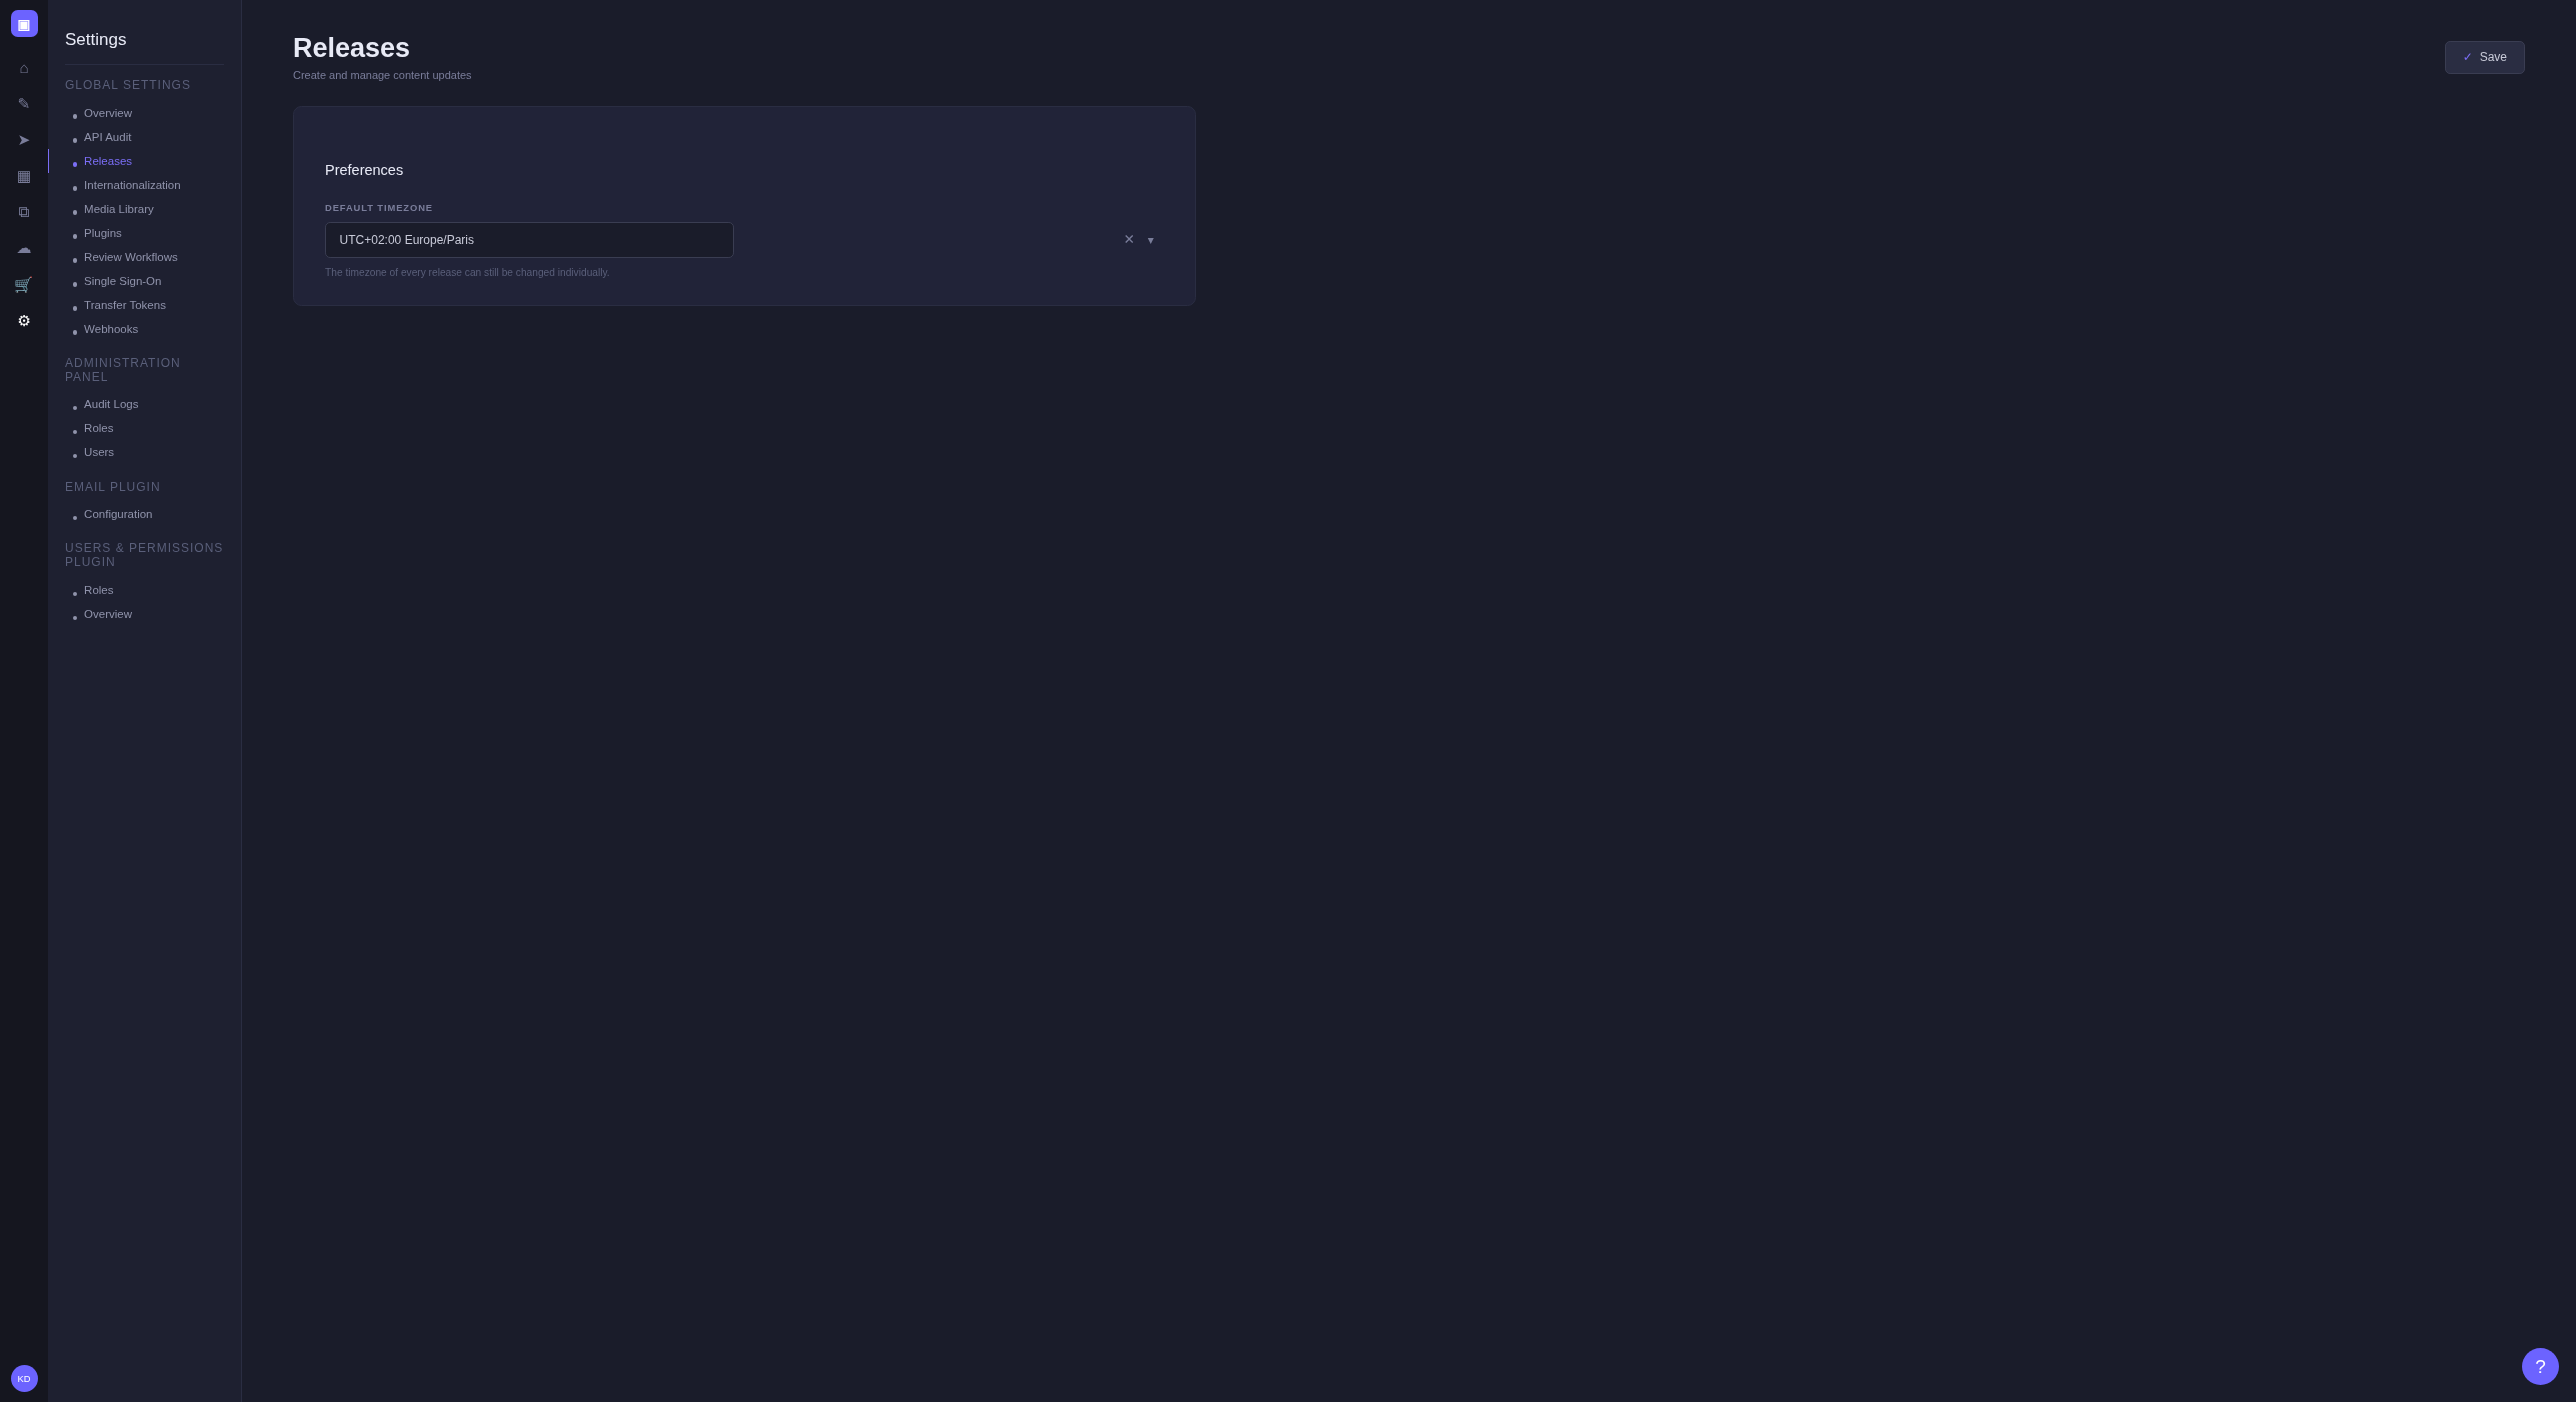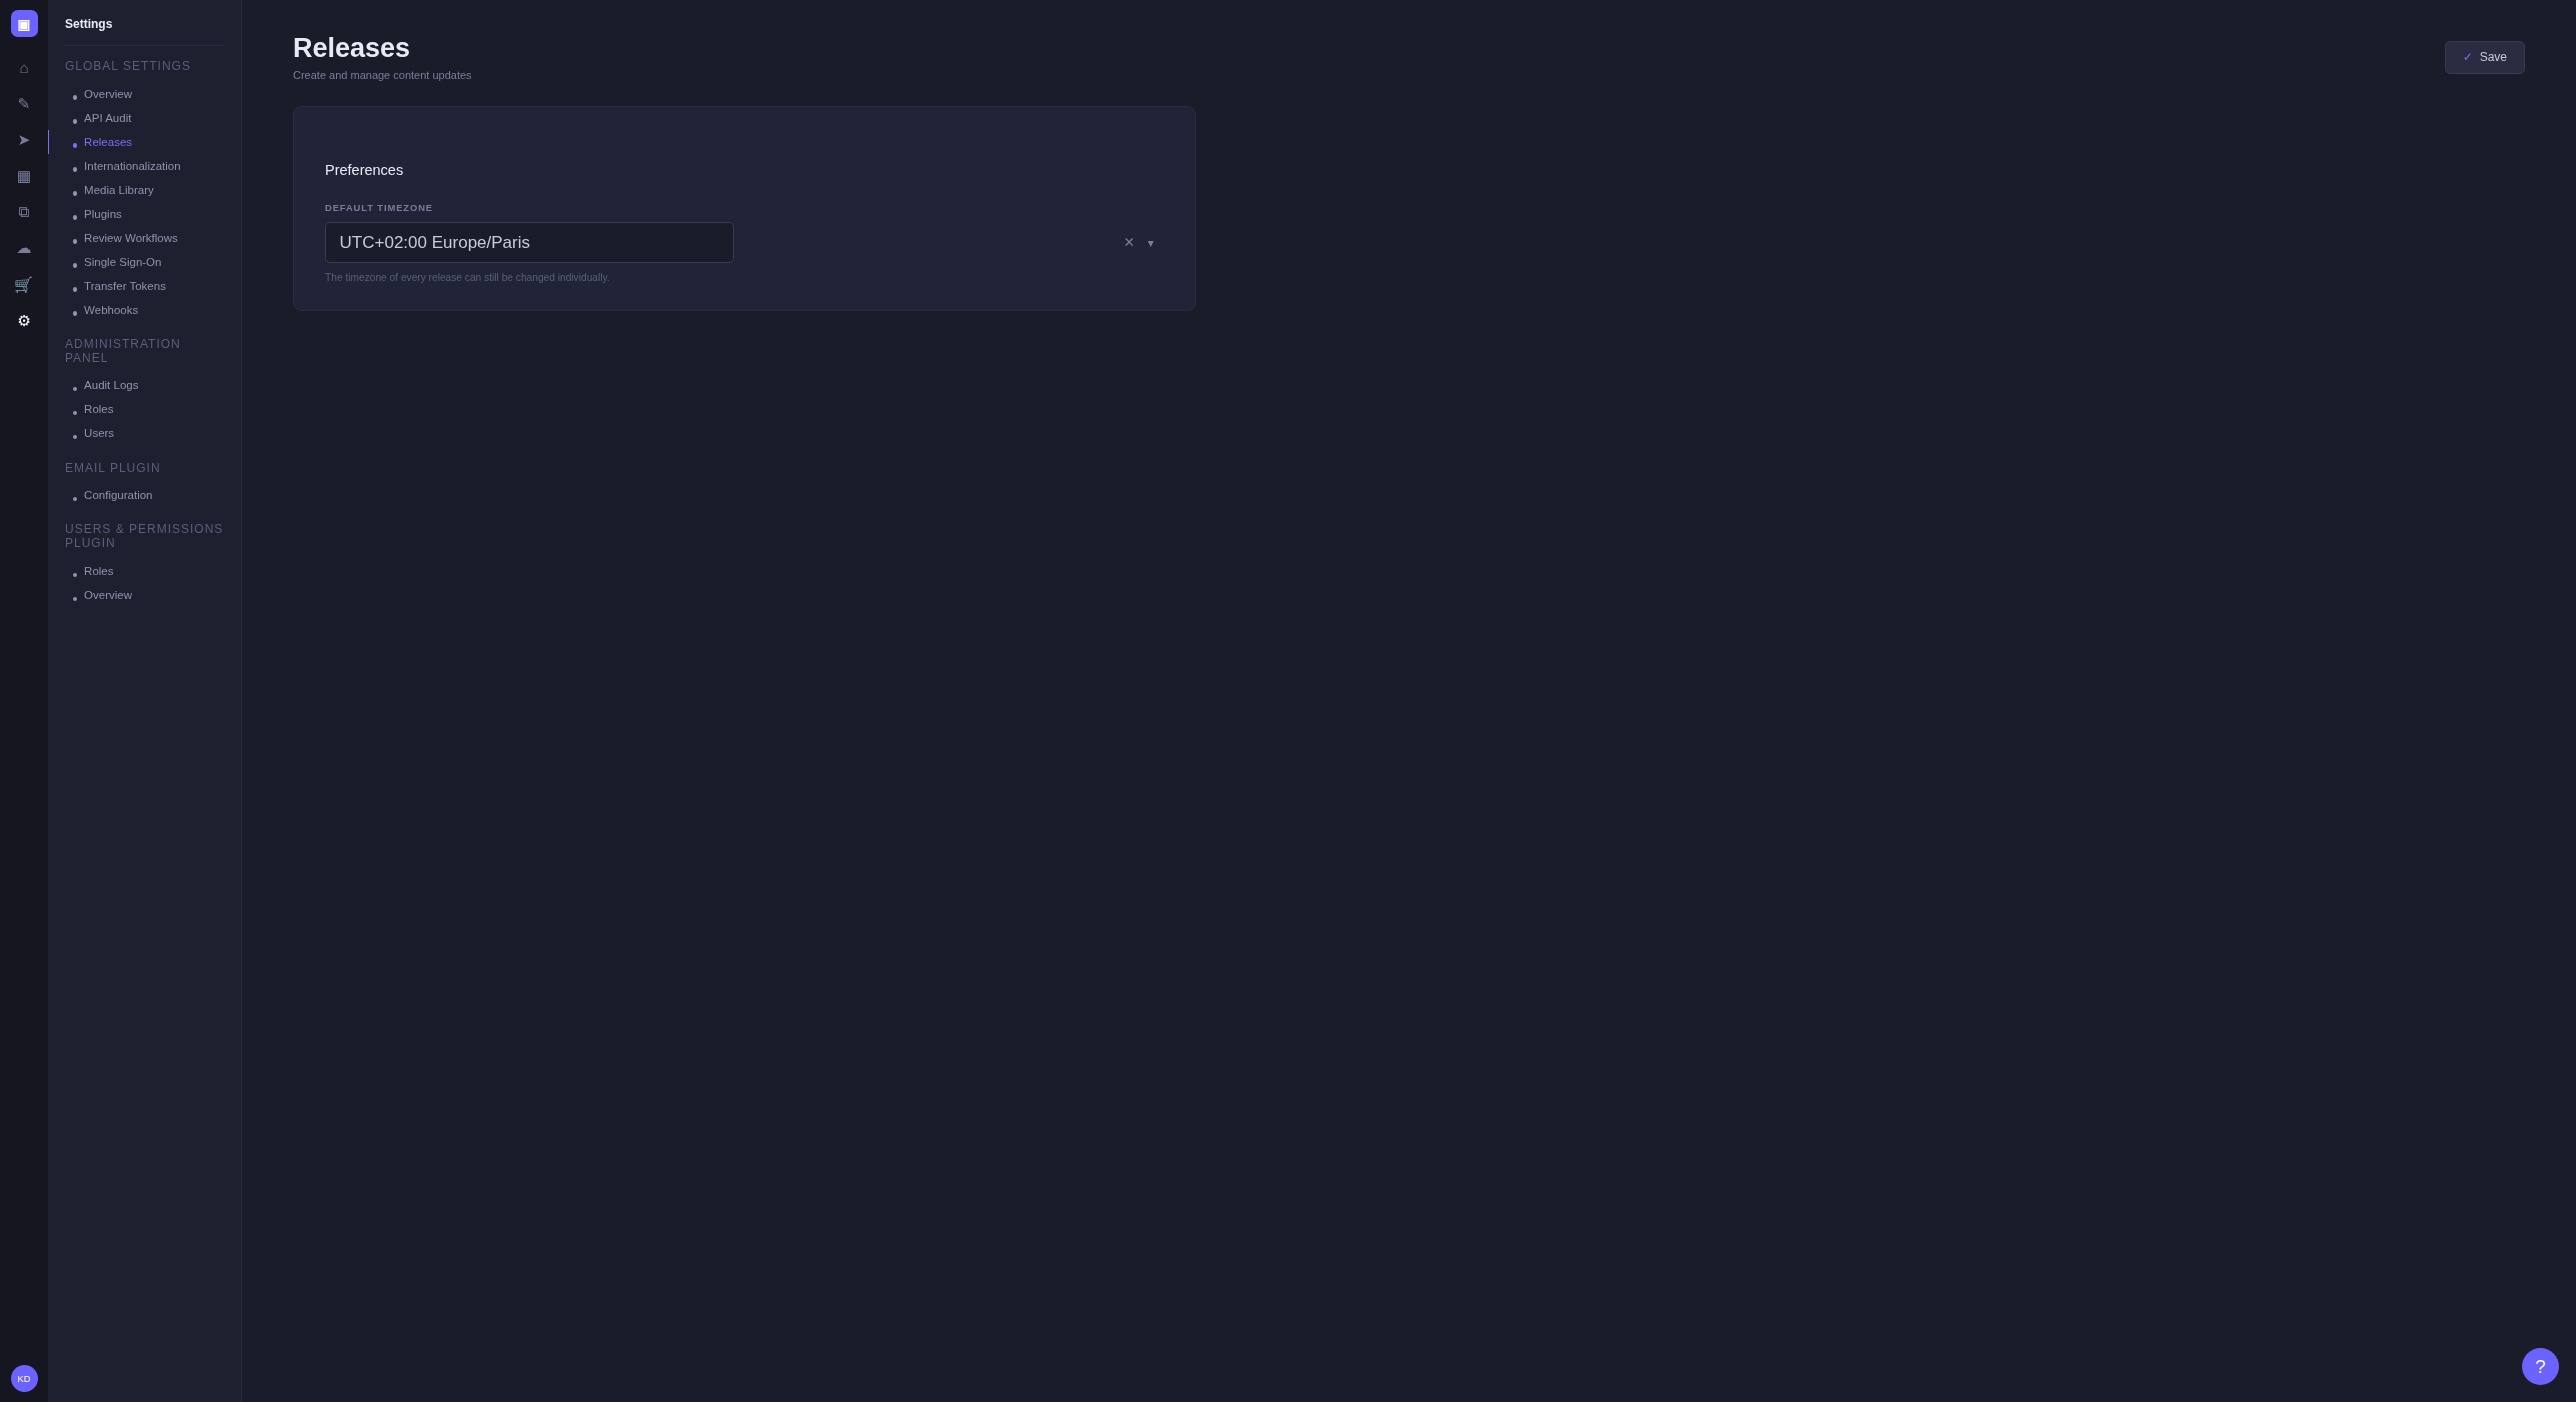--- a/index.html
+++ b/index.html
@@ -70,24 +70,25 @@
       width: 194px;
       background: #1e2030;
       flex-shrink: 0;
       display: flex;
       flex-direction: column;
       padding: 17px 0;
       border-right: 0.9px solid #2a2d42;
       overflow-y: auto;
     }
     .sidebar-header {
-      font-size: 12px;
-      font-weight: 700;
+      font-size: 17px;
+      font-weight: 400;
       color: #e8eaf6;
       padding: 0 17px 13.6px;
+      margin-top: 13px;
     }
     .sidebar-divider {
       height: 0.9px;
       background: #2a2d42;
       margin: 0 17px 13.6px;
     }
     .sidebar-section-label {
       font-size: 12px;
       font-weight: 400;
       letter-spacing: 1px;
@@ -191,21 +192,21 @@
       display: flex;
       align-items: center;
     }
     .select-input {
       width: 409px;
       background: #1a1c2a;
       border: 0.9px solid #3a3d52;
       border-radius: 5.1px;
       padding: 10.2px 43px 10.2px 13.6px;
       color: #c8cad8;
-      font-size: 17px;
+      font-size: 12px;
       appearance: none;
       cursor: pointer;
     }
     .select-clear {
       position: absolute;
       right: 29px;
       color: #7a7d9a;
       font-size: 13.6px;
       cursor: pointer;
       line-height: 1;

